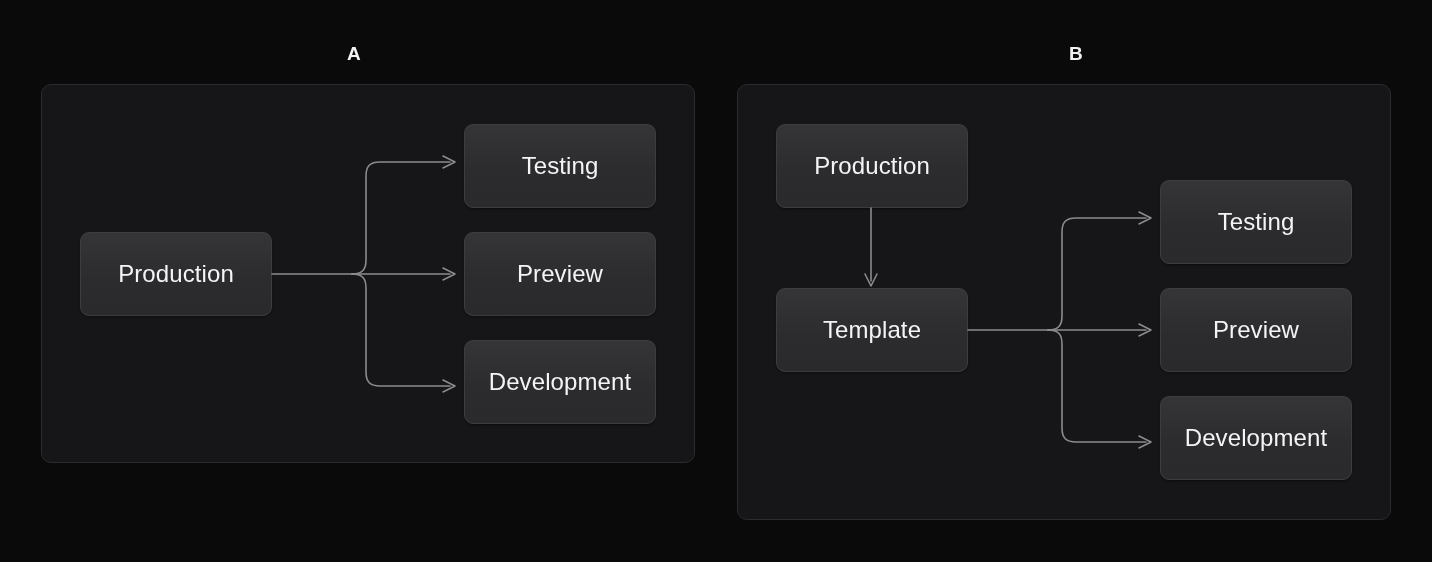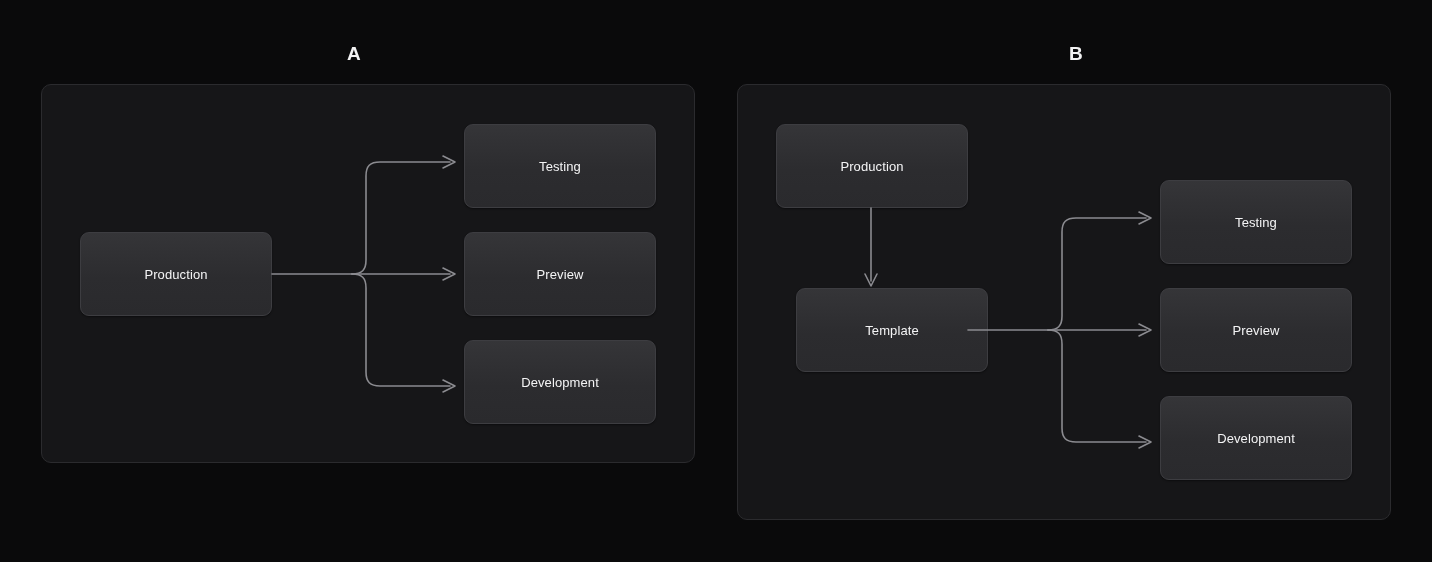--- a/index.html
+++ b/index.html
@@ -37,21 +37,21 @@
   .node {
     position: absolute;
     box-sizing: border-box;
     border: 1px solid #3d3d41;
     border-radius: 9px;
     background: linear-gradient(180deg, #353538 0%, #2c2c2f 55%, #2a2a2d 100%);
     color: #f4f4f5;
     display: flex;
     align-items: center;
     justify-content: center;
-    font-size: 13px;
+    font-size: 24px;
     font-weight: 400;
     letter-spacing: 0.1px;
     box-shadow: 0 1px 2px rgba(0,0,0,0.45);
   }
 
   .edges {
     position: absolute;
     left: 0;
     top: 0;
     width: 1432px;
@@ -89,21 +89,21 @@
   <div class="node" style="left:464px; top:232px; width:192px; height:84px;">Preview</div>
 
   <div class="node" style="left:464px; top:340px; width:192px; height:84px;">Development</div>
 
   <div class="panel-title" style="left:1046px; top:44px; width:60px;">B</div>
 
   <div class="panel" style="left:737px; top:84px; width:654px; height:436px;"></div>
 
   <div class="node" style="left:776px; top:124px; width:192px; height:84px;">Production</div>
 
-  <div class="node" style="left:776px; top:288px; width:192px; height:84px;margin-left:20px;">Template</div>
+  <div class="node" style="left:776px; top:288px; width:192px; height:84px;">Template</div>
 
   <div class="node" style="left:1160px; top:180px; width:192px; height:84px;">Testing</div>
 
   <div class="node" style="left:1160px; top:288px; width:192px; height:84px;">Preview</div>
 
   <div class="node" style="left:1160px; top:396px; width:192px; height:84px;">Development</div>
 
   <svg class="edges" viewBox="0 0 1432 562">
 
     <path class="edge-path" d="M 272 274 L 352 274"></path>

